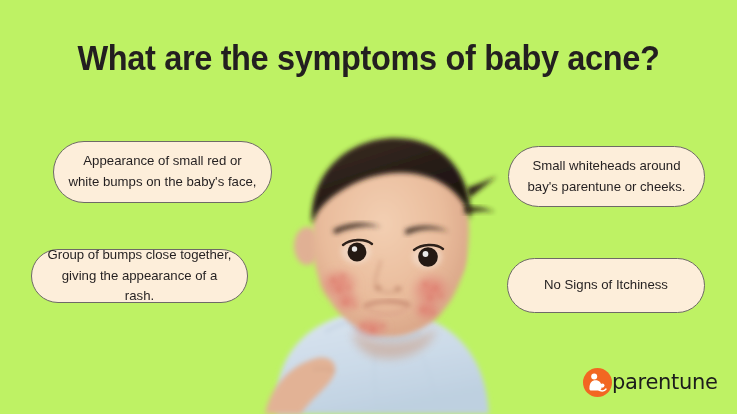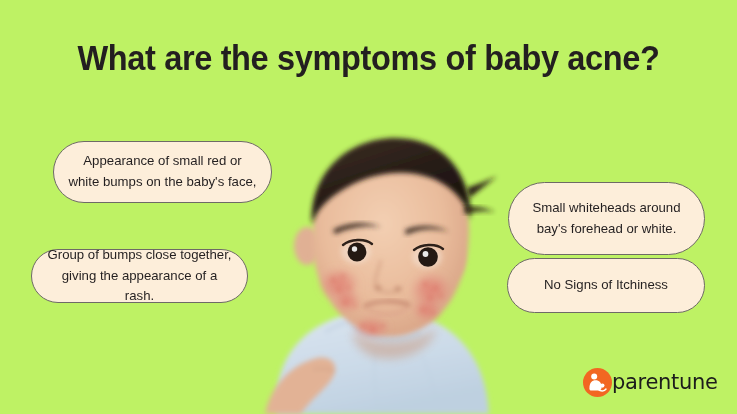--- a/index.html
+++ b/index.html
@@ -49,21 +49,21 @@
     color: #231f20;
     font-size: 13.2px;
     line-height: 1.58;
     padding: 4px 14px;
     z-index: 6;
   }
   .pill span { display: block; }
 
   #pill-1 { left: 53px;  top: 141px; width: 219px; height: 62px; }
   #pill-2 { left: 31px;  top: 249px; width: 217px; height: 54px; }
-  #pill-3 { left: 508px; top: 146px; width: 197px; height: 73px; margin-top: 36px; }
+  #pill-3 { left: 508px; top: 146px; width: 197px; height: 61px; }
   #pill-4 { left: 507px; top: 258px; width: 198px; height: 55px; }
 
   
   .photo {
     position: absolute;
     left: 255px;
     top: 118px;
     width: 260px;
     height: 296px;
     z-index: 3;
@@ -243,21 +243,21 @@
   <div class="pill" id="pill-2">
     <div>
       <span>Group of bumps close together,</span>
       <span>giving the appearance of a rash.</span>
     </div>
   </div>
 
   <div class="pill" id="pill-3">
     <div>
       <span>Small whiteheads around</span>
-      <span>bay's forehead or white.</span>
+      <span>bay's parentune or cheeks.</span>
     </div>
   </div>
 
   <div class="pill" id="pill-4">
     <div>
       <span>No Signs of Itchiness</span>
     </div>
   </div>
 
   <div class="logo">

